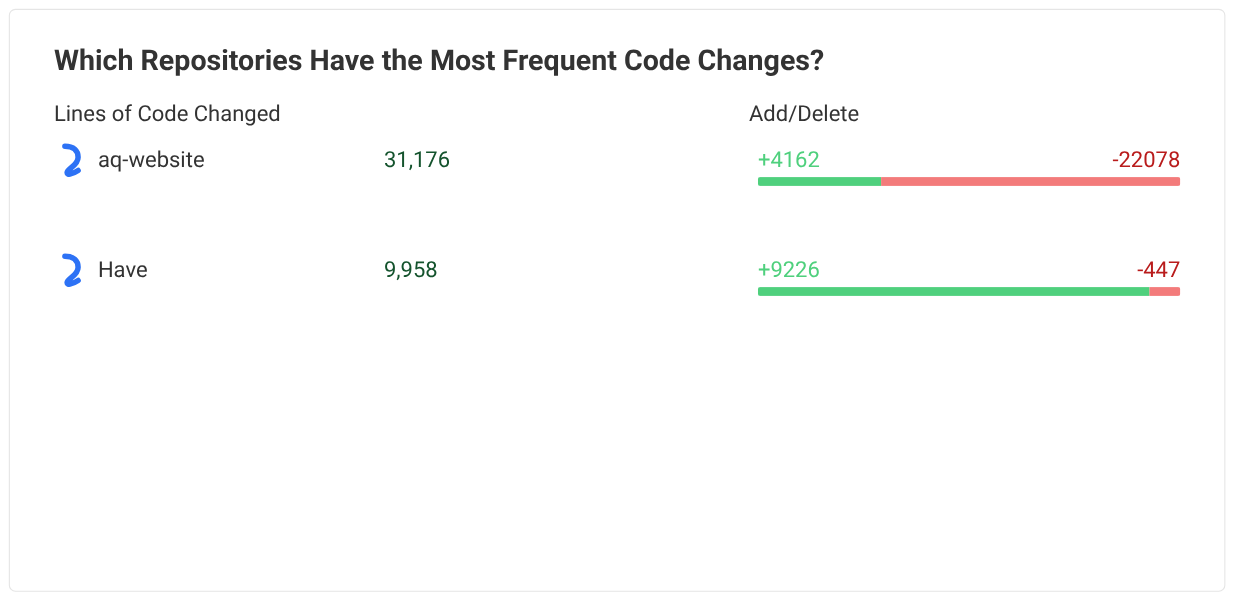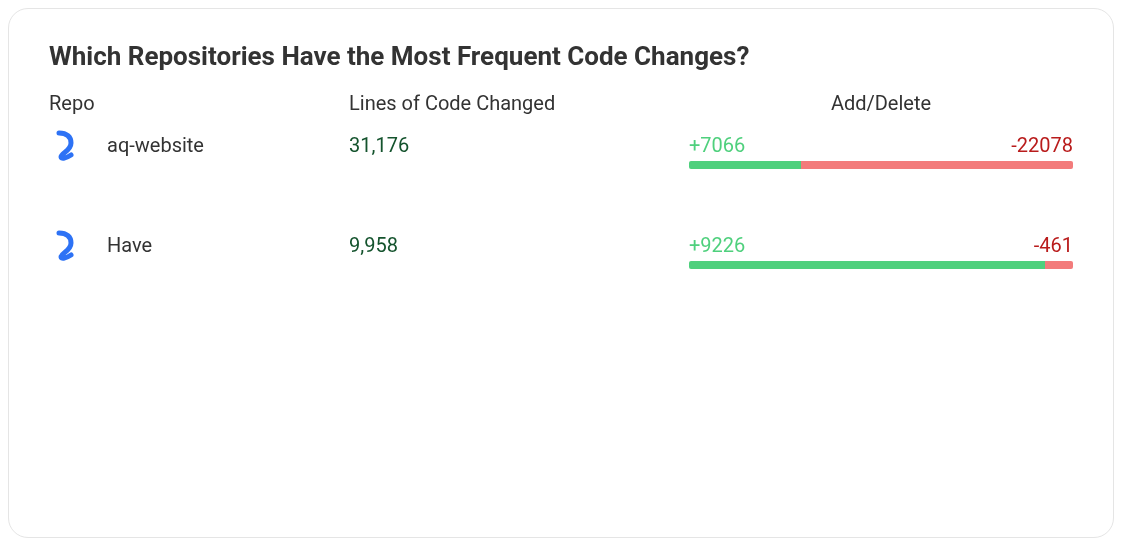--- a/index.html
+++ b/index.html
@@ -5,21 +5,21 @@
   * { box-sizing: border-box; margin: 0; padding: 0; }
   body {
     font-family: -apple-system, BlinkMacSystemFont, "Segoe UI", Roboto, Helvetica, Arial, sans-serif;
     background: #fff;
     padding: 8px;
   }
   .card {
     width: 1106px;
     height: 530px;
     border: 1px solid #e5e5e5;
-    border-radius: 20px;
+    border-radius: 6px;
     padding: 32px 40px;
     background: #fff;
   }
   .title {
     font-size: 26px;
     font-weight: 700;
     color: #333;
     margin-bottom: 20px;
   }
   .header-row {
@@ -34,21 +34,21 @@
   .col-ad     { flex: 1; text-align: center; }
   .row {
     display: flex;
     align-items: flex-start;
     margin-bottom: 60px;
   }
   .repo-cell {
     width: 300px;
     display: flex;
     align-items: center;
-    gap: 26px;
+    gap: 8px;
     text-align: center;
   }
   .repo-icon {
     width: 32px;
     height: 32px;
     flex-shrink: 0;
   }
   .repo-name {
     font-size: 20px;
     color: #333;
@@ -82,36 +82,35 @@
   .bar-del { background: #f37b7b; height: 100%; }
 </style>
 </head>
 <body>
 
 <div class="card">
 
   <h1 class="title">Which Repositories Have the Most Frequent Code Changes?</h1>
 
   <div class="header-row">
-    <div class="col-repo">Repo</div>
     <div class="col-lines">Lines of Code Changed</div>
     <div class="col-ad">Add/Delete</div>
   </div>
 
   <div class="row">
     <div class="repo-cell">
       <svg class="repo-icon" viewBox="0 0 32 32">
         <path d="M10 4 C18 4 22 8 22 14 C22 22 12 24 12 28 C12 30 16 30 22 26" fill="none" stroke="#2d72f5" stroke-width="5" stroke-linecap="round"></path>
       </svg>
       <span class="repo-name">aq-website</span>
     </div>
     <div class="lines-cell">31,176</div>
     <div class="ad-cell">
       <div class="ad-labels">
-        <span class="add-label">+7066</span>
+        <span class="add-label">+4162</span>
         <span class="del-label">-22078</span>
       </div>
       <div class="bar">
         <div class="bar-add" style="width:29.2%"></div>
         <div class="bar-del" style="width:70.8%"></div>
       </div>
     </div>
   </div>
 
 
@@ -119,21 +118,21 @@
     <div class="repo-cell">
       <svg class="repo-icon" viewBox="0 0 32 32">
         <path d="M10 4 C18 4 22 8 22 14 C22 22 12 24 12 28 C12 30 16 30 22 26" fill="none" stroke="#2d72f5" stroke-width="5" stroke-linecap="round"></path>
       </svg>
       <span class="repo-name">Have</span>
     </div>
     <div class="lines-cell">9,958</div>
     <div class="ad-cell">
       <div class="ad-labels">
         <span class="add-label">+9226</span>
-        <span class="del-label">-461</span>
+        <span class="del-label">-447</span>
       </div>
       <div class="bar">
         <div class="bar-add" style="width:92.6%"></div>
         <div class="bar-del" style="width:7.400000000000006%"></div>
       </div>
     </div>
   </div>
 
 </div>
 

